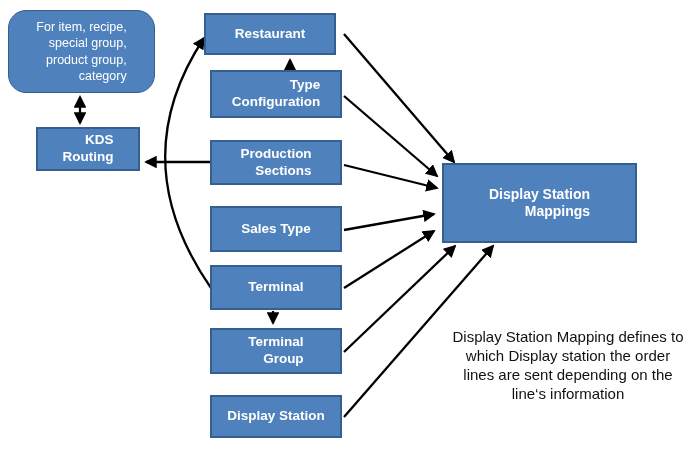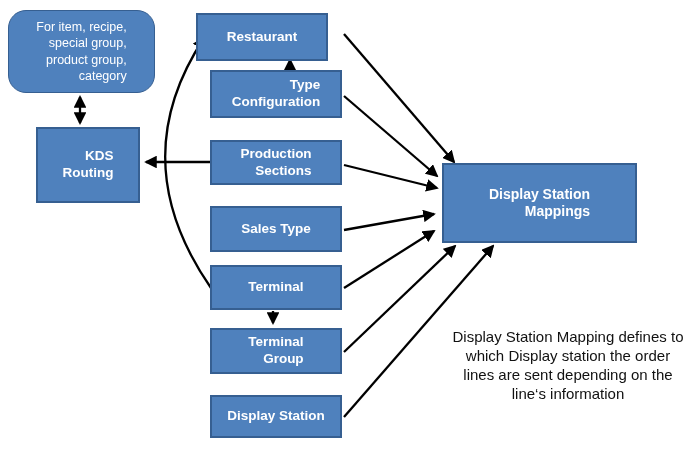--- a/index.html
+++ b/index.html
@@ -33,22 +33,22 @@
   }
   .node span { white-space: pre-line; }
   .node.rounded {
     border-radius: 18px;
     border-width: 1.5px;
     font-weight: normal;
     font-size: 12.5px;
     line-height: 1.32;
   }
   .n-scope   { left: 8px;   top: 10px;  width: 147px; height: 83px; }
-  .n-kds     { left: 36px;  top: 127px; width: 104px; height: 76px; }
-  .n-rest    { left: 196px; top: 13px;  width: 132px; height: 48px; }
+  .n-kds     { left: 36px;  top: 127px; width: 104px; height: 44px; }
+  .n-rest    { left: 204px; top: 13px;  width: 132px; height: 42px; }
   .n-load    { left: 210px; top: 70px;  width: 132px; height: 48px; }
   .n-prod    { left: 210px; top: 140px; width: 132px; height: 45px; }
   .n-sales   { left: 210px; top: 206px; width: 132px; height: 46px; }
   .n-term    { left: 210px; top: 265px; width: 132px; height: 45px; }
   .n-tgroup  { left: 210px; top: 328px; width: 132px; height: 46px; }
   .n-dstat   { left: 210px; top: 395px; width: 132px; height: 43px; }
   .n-dsm     { left: 442px; top: 163px; width: 195px; height: 80px; font-size: 14px; }
   .caption {
     position: absolute;
     left: 418px; top: 327px;

